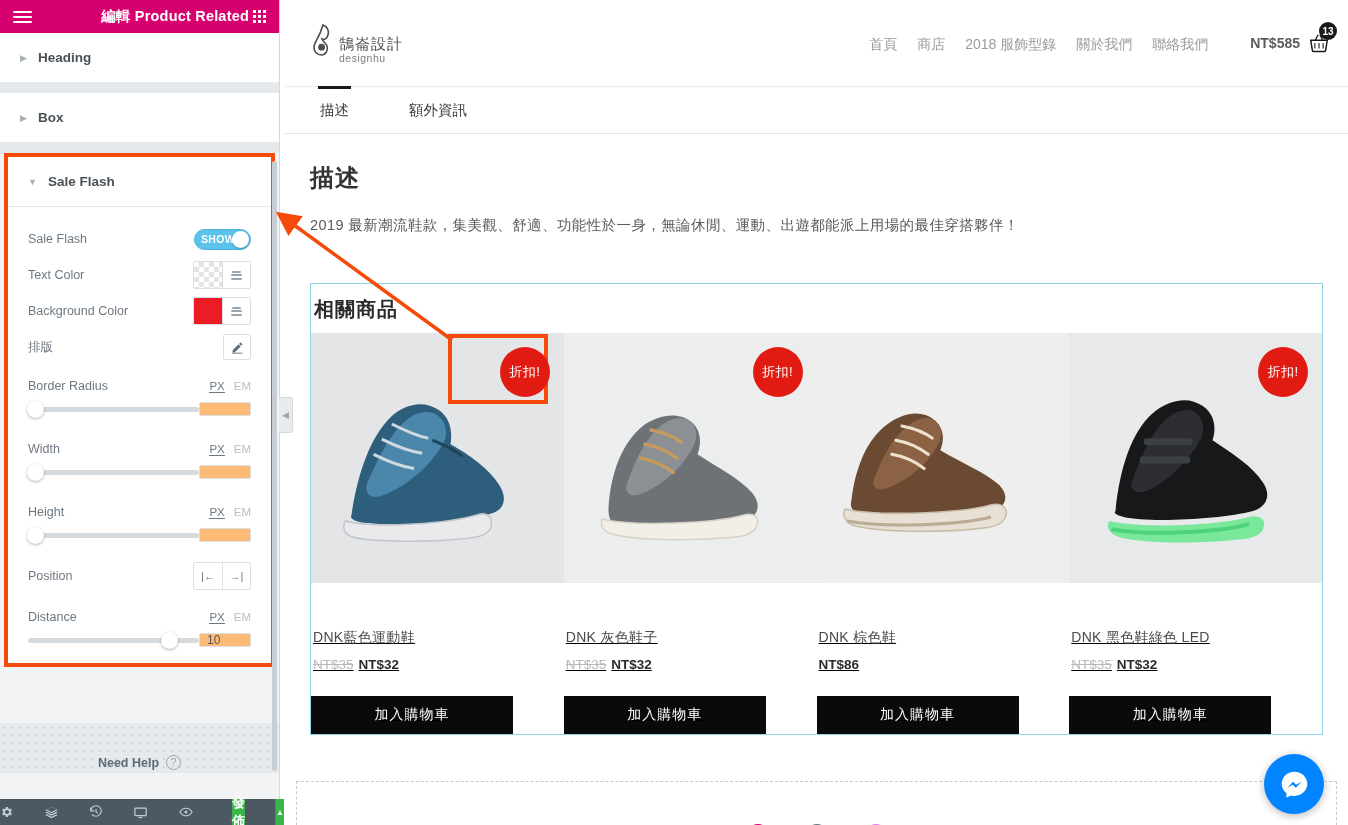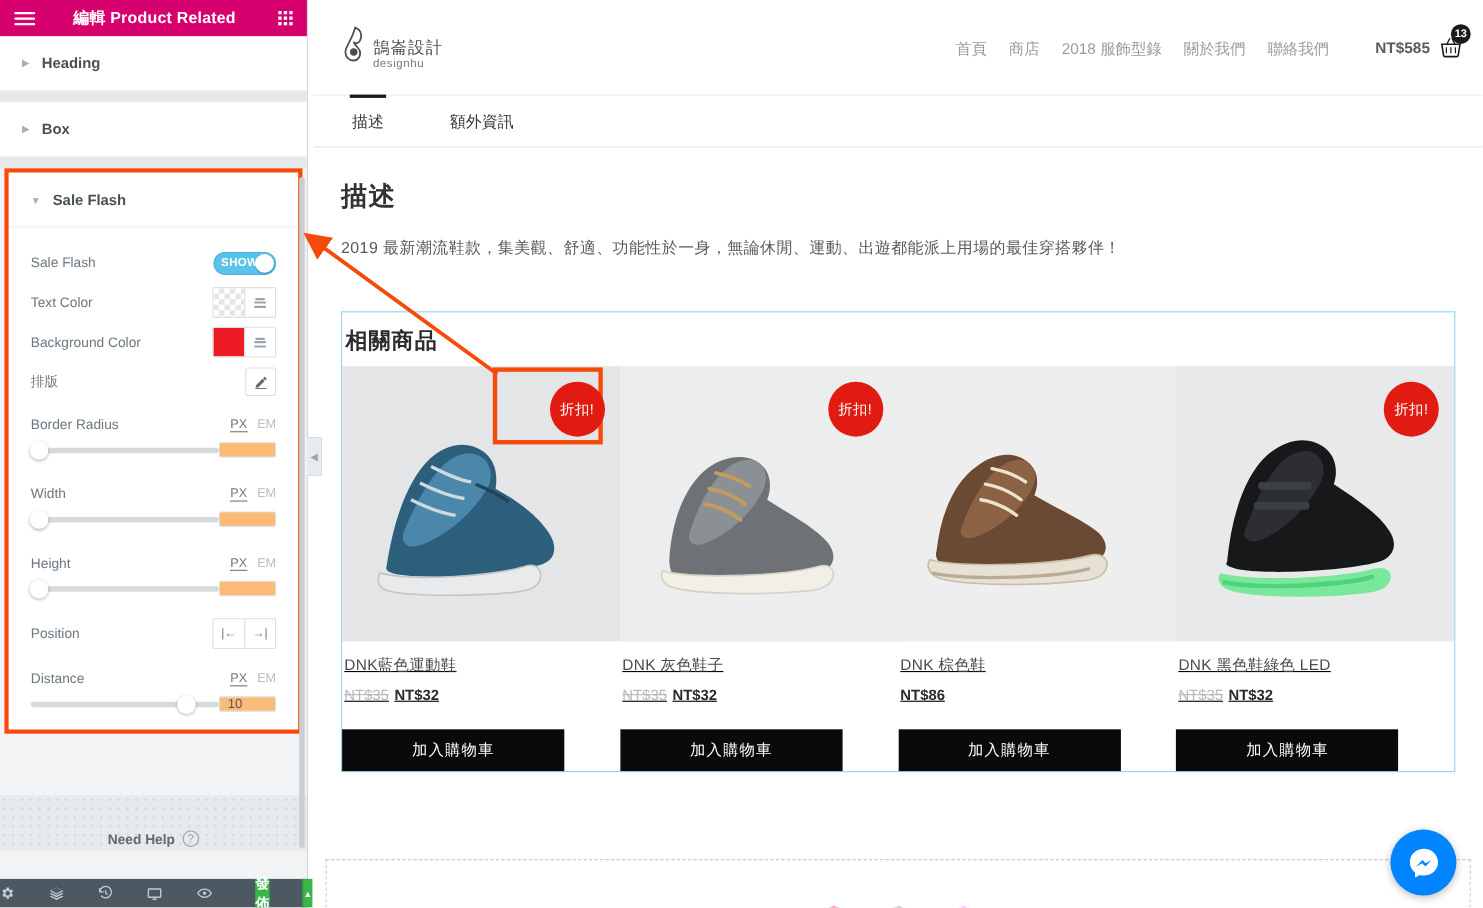--- a/index.html
+++ b/index.html
@@ -15,21 +15,21 @@
     position: absolute; left: 0; top: 0; width: 280px; height: 825px;
     background: #f1f3f5; border-right: 1px solid #d5d8dc;
   }
   .panel-header {
     height: 33px; background: #d6006e; color: #fff;
     display: flex; align-items: center; padding: 0 13px;
   }
   .hamburger { width: 19px; display: flex; flex-direction: column; gap: 3px; cursor: pointer; }
   .hamburger i { display: block; height: 2px; background: #fff; border-radius: 1px; }
   .panel-title {
-    flex: 1; text-align: center; font-size: 14.5px; font-weight: bold;
+    flex: 1; text-align: right; font-size: 14.5px; font-weight: bold;
     letter-spacing: .2px; padding-right: 4px;
   }
   .grid-icon { display: grid; grid-template-columns: repeat(3, 3px); gap: 2px; cursor: pointer; }
   .grid-icon i { width: 3px; height: 3px; background: #fff; display: block; }
 
   .panel-body { position: absolute; top: 33px; left: 0; right: 0; bottom: 26px; overflow: hidden; }
 
   .section-head {
     background: #fff; border-bottom: 1px solid #e6e9ec;
     height: 50px; display: flex; align-items: center; padding: 0 20px;
@@ -182,21 +182,21 @@
   }
   .related-title { font-size: 20px; color: #2b2b2b; font-weight: bold; padding: 12px 0 10px 3px; letter-spacing: 1px; }
   .products { display: flex; text-decoration: underline; }
   .product { width: 25%; position: relative; }
   .prod-img { height: 250px; position: relative; overflow: hidden; background: #e9e9e9; }
   .badge {
     position: absolute; top: 14px; right: 14px; width: 50px; height: 50px; border-radius: 50%;
     background: #e21b12; color: #fff; font-size: 13px; display: flex; align-items: center; justify-content: center;
     z-index: 3; letter-spacing: .5px;
   }
-  .prod-name { font-size: 14px; color: #4a4a4a; padding: 13px 2px 0 2px; letter-spacing: .3px; }
+  .prod-name { font-size: 14px; color: #4a4a4a; padding: 13px 2px 0 2px; letter-spacing: .3px; margin-top: 33px; }
   .prod-price { padding: 10px 2px 0 2px; font-size: 13.5px; }
   .price-old { color: #b9b9b9; text-decoration: line-through; margin-right: 5px; }
   .price-new { color: #2b2b2b; font-weight: bold; }
   .cart-btn {
     margin-top: 24px; width: 80%; height: 38px; background: #0a0a0a; color: #fff;
     font-size: 14px; display: flex; align-items: center; justify-content: center;
     cursor: pointer; letter-spacing: 1px;
   }
 
   

